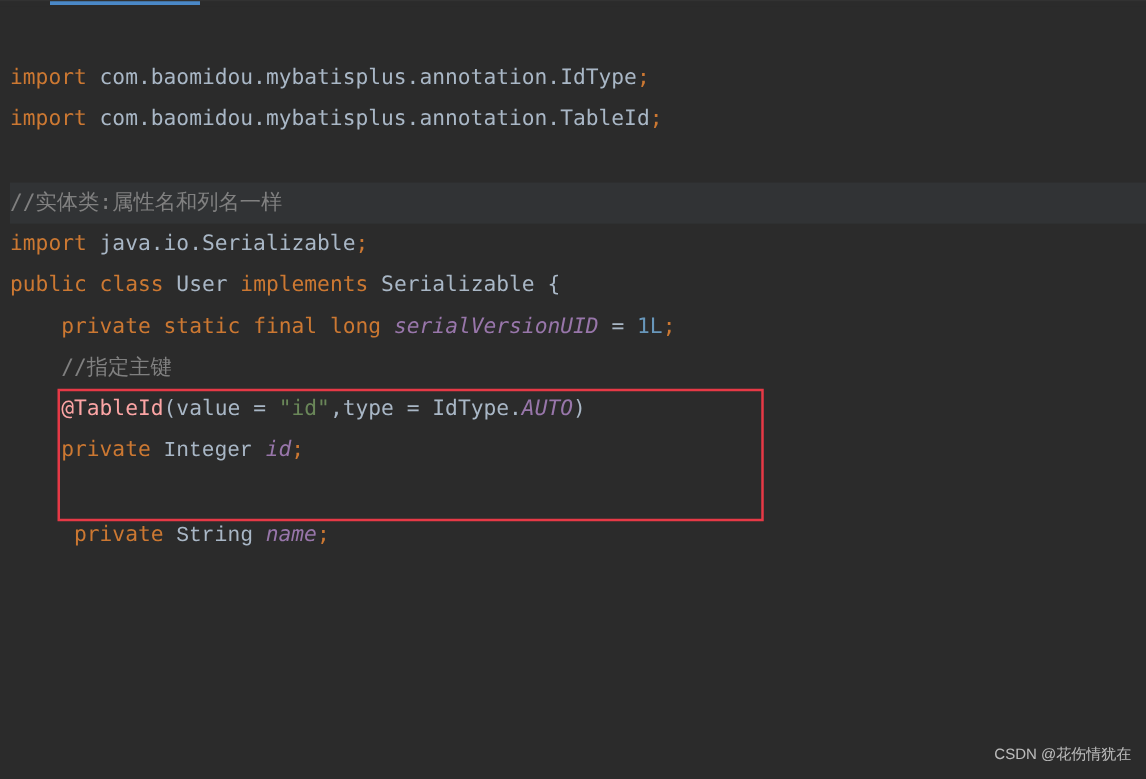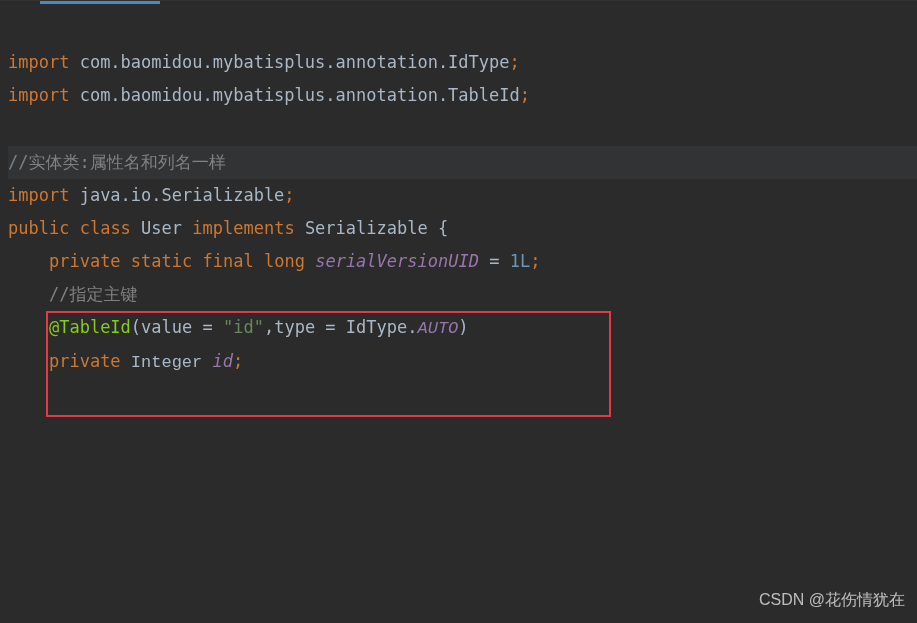--- a/index.html
+++ b/index.html
@@ -42,42 +42,42 @@
       min-height: 33px;
     }
     .kw { color: #cc7832; }
     .pkg { color: #a9b7c6; }
     .cls { color: #a9b7c6; }
     .imp-cls { color: #a9b7c6; text-align: right; }
     .str { color: #6a8759; }
     .num { color: #6897bb; }
     .comment { color: #808080; }
     .field { color: #9876aa; font-style: italic; }
-    .const { color: #9876aa; font-style: italic; font-family: Liberation Mono, monospace; }
-    .anno { color: #84cc16; }
+    .const { color: #9876aa; font-style: italic; }
+    .anno { color: #fca5a5; }
     .type { color: #a9b7c6; font-family: Liberation Mono, monospace; }
     .op { color: #a9b7c6; }
     .semi { color: #cc7832; }
     .brace { color: #a9b7c6; }
     .comment-line {
       background: #313335;
       width: 100%;
       display: block;
     }
     .red-box {
       position: absolute;
       border: 2px solid #e63946;
       pointer-events: none;
     }
     .watermark {
       position: absolute;
       bottom: 8px;
       right: 12px;
       color: #e0e0e0;
-      font-size: 16px;
+      font-size: 12px;
       font-family: sans-serif;
       opacity: 0.8;
     }
   </style>
 </head>
 <body>
 
 <div class="top-bar"></div>
 
 <div class="code-area">
@@ -86,18 +86,19 @@
   <div class="line"><span class="kw">import</span><span class="imp-cls"> com.baomidou.mybatisplus.annotation.TableId</span><span class="semi">;</span></div>
   <div class="line"> </div>
   <div class="line comment-line"><span class="comment">//实体类:属性名和列名一样</span></div>
   <div class="line"><span class="kw">import</span><span class="imp-cls"> java.io.Serializable</span><span class="semi">;</span></div>
   <div class="line"><span class="kw">public</span><span> </span><span class="kw">class</span><span class="cls"> User </span><span class="kw">implements</span><span class="cls"> Serializable </span><span class="brace">{</span></div>
   <div class="line"><span>    </span><span class="kw">private</span><span> </span><span class="kw">static</span><span> </span><span class="kw">final</span><span> </span><span class="kw">long</span><span> </span><span class="field">serialVersionUID</span><span class="op"> = </span><span class="num">1L</span><span class="semi">;</span></div>
   <div class="line"><span>    </span><span class="comment">//指定主键</span></div>
   <div class="line"><span>    </span><span class="anno">@TableId</span><span class="op">(</span><span class="op">value = </span><span class="str">"id"</span><span class="op">,</span><span class="op">type = IdType.</span><span class="const">AUTO</span><span class="op">)</span></div>
   <div class="line"><span>    </span><span class="kw">private</span><span> </span><span class="type">Integer</span><span> </span><span class="field">id</span><span class="semi">;</span></div>
   <div class="line"> </div>
+  <div class="line"><span>     </span><span class="kw">private</span><span> </span><span class="type">String</span><span> </span><span class="field">name</span><span class="semi">;</span></div>
   <div class="line"> </div>
   <div class="line"> </div>
 </div>
 
 <div class="red-box" style="left: 46px; top: 311px; width: 565px; height: 106px;"></div>
 <div class="watermark">CSDN @花伤情犹在</div>
 
 </body></html>

